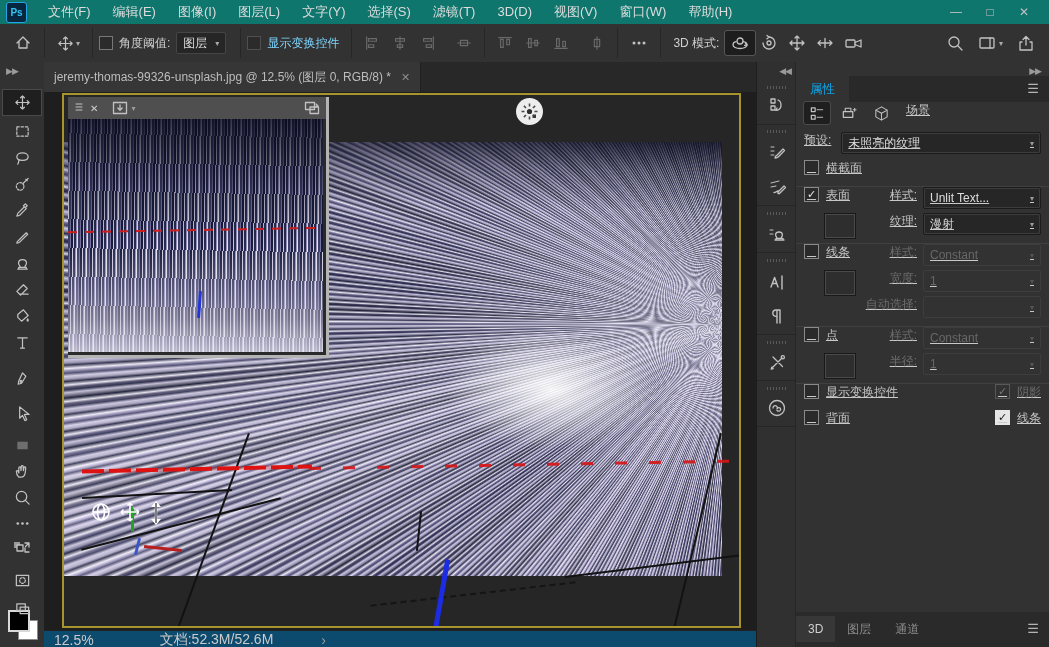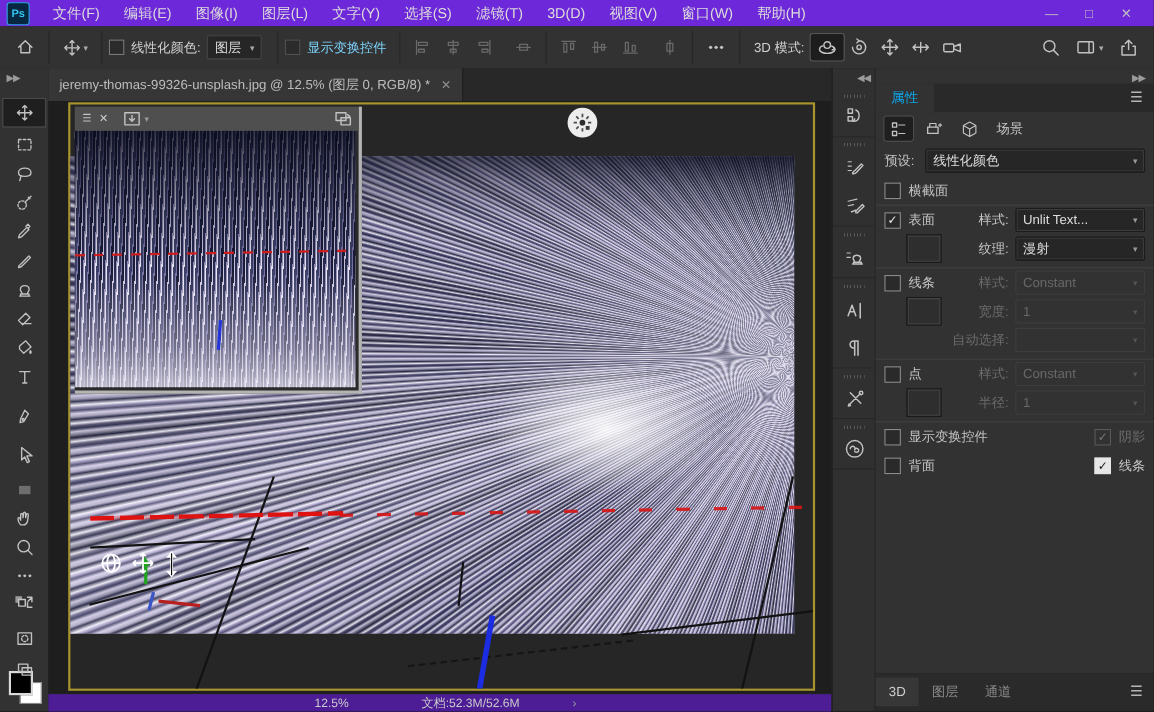--- a/index.html
+++ b/index.html
@@ -2,21 +2,21 @@
 <html><head>
 <meta charset="utf-8">
 <style>
   html,body{margin:0;padding:0;background:#111;}
   #app{position:relative;width:1049px;height:647px;background:#1e1e1e;overflow:hidden;
        font-family:"Liberation Sans","DejaVu Sans",sans-serif;font-size:12px;color:#c9c9c9;}
   .abs{position:absolute;}
   svg.ic{stroke:#c2c2c2;fill:none;stroke-width:1.3;stroke-linecap:round;stroke-linejoin:round;display:block;}
   svg.dim{stroke:#6a6a6a;}
   
-  #menubar{left:0;top:0;width:1049px;height:24px;background:#6d28d9;display:flex;align-items:center;border-bottom:1px solid #1a1a1a;}
+  #menubar{left:0;top:0;width:1049px;height:24px;background:#0f766e;display:flex;align-items:center;border-bottom:1px solid #1a1a1a;}
   .ps-logo{width:19px;height:19px;margin:0 10px 0 6px;background:#06273f;border:1px solid #2aa4e0;border-radius:3px;
            color:#31c5f0;font-weight:bold;font-size:10px;display:flex;align-items:center;justify-content:center;}
   .menu-item{padding:0 11px;font-size:13px;color:#dcdcdc;line-height:24px;}
   #win-controls{margin-left:auto;display:flex;align-items:center;gap:0;margin-right:8px;}
   .winbtn{width:34px;text-align:center;color:#c0c0c0;font-size:12px;}
   
   #optionsbar{left:0;top:24px;width:1049px;height:38px;background:#323232;display:flex;align-items:center;border-bottom:1px solid #1d1d1d;}
   .sep{width:1px;height:30px;background:#262626;margin:0 6px;}
   .opt-ic{padding:0 6px;display:flex;align-items:center;gap:2px;}
   .chev{font-size:8px;color:#aaa;}
@@ -75,39 +75,39 @@
      border-right:3px solid #b4b4b4;border-bottom:3px solid #b4b4b4;}
   #inset-bar{position:absolute;left:0;top:0;width:100%;height:22px;background:#4f4f4f;display:flex;align-items:center;gap:6px;padding:0 6px;box-sizing:border-box;}
   #inset-img{position:absolute;left:0;top:22px;width:255px;height:233px;overflow:hidden;
     background:
       linear-gradient(to bottom, rgba(8,10,26,.8), rgba(8,10,26,.25) 35%, rgba(0,0,0,0) 55%, rgba(208,203,221,.5) 86%, rgba(236,233,243,.75) 100%),
       repeating-linear-gradient(92deg, #262b50 0 2px, #9a93bc 2px 3px, #e8e5f2 3px 4px, #3c4068 4px 6px, #7a74a4 6px 7px, #191c38 7px 9px, #cfc9e2 9px 10px);}
   #inset-red{position:absolute;left:0;top:110px;width:255px;height:2px;transform:rotate(-1deg);
      background:repeating-linear-gradient(90deg,#cf1d1d 0 9px, rgba(0,0,0,0) 9px 17px);}
   #inset-blue{position:absolute;left:130px;top:172px;width:3px;height:27px;background:#2334d8;transform:rotate(4deg);}
   
-  #statusbar{left:44px;top:630px;width:712px;height:17px;background:#4c1d95;display:flex;align-items:center;font-size:11px;color:#cbcbcb;border-top:1px solid #222;justify-content:center;}
+  #statusbar{left:44px;top:630px;width:712px;height:17px;background:#0c4a6e;display:flex;align-items:center;font-size:14px;color:#cbcbcb;border-top:1px solid #222;}
   #status-zoom{margin-left:10px;}
   #status-doc{margin-left:66px;}
   #status-chevron{margin-left:48px;color:#9a9a9a;}
   
   #icondock{left:756px;top:62px;width:39px;height:585px;background:#303030;border-left:1px solid #1d1d1d;}
   .dock-collapse{position:absolute;right:5px;top:4px;color:#9a9a9a;font-size:9px;letter-spacing:-1px;}
   .dock-item{position:absolute;left:8px;width:24px;height:24px;display:flex;align-items:center;justify-content:center;}
   .grip{position:absolute;left:10px;width:19px;height:3px;
         background:repeating-linear-gradient(90deg,#5a5a5a 0 1px,transparent 1px 3px);}
   .dock-div{position:absolute;left:0;width:39px;height:1px;background:#262626;}
   
   #props{left:795px;top:62px;width:254px;height:550px;background:#323232;border-left:1px solid #262626;box-sizing:border-box;}
   .props-collapse{position:absolute;right:8px;top:4px;color:#9a9a9a;font-size:9px;letter-spacing:-1px;}
   #props-tabrow{position:absolute;left:0;top:14px;width:100%;height:26px;background:#292929;display:flex;align-items:flex-end;}
   .ptab{height:26px;background:#323232;color:#0ea5e9;display:flex;align-items:center;padding:0 14px;font-size:12.5px;}
   .panel-menu{margin-left:auto;margin-right:10px;color:#b5b5b5;font-size:13px;line-height:26px;}
   #props-body{position:absolute;left:0;top:40px;width:100%;}
-  .prow{display:flex;align-items:center;height:26px;padding:0 8px;}
+  .prow{display:flex;align-items:flex-start;height:26px;padding:0 8px;text-decoration:underline;}
   .p-ic-btn{width:26px;height:22px;display:flex;align-items:center;justify-content:center;margin-right:6px;border-radius:2px;}
   .p-ic-btn.sel{background:#1f1f1f;outline:1px solid #4a4a4a;}
   .plabel{color:#c4c4c4;font-size:12px;}
   .plabel.dis{color:#6b6b6b;}
   .dd{background:#262626;border:1px solid #1b1b1b;box-shadow:inset 0 0 0 1px #3c3c3c;height:20px;display:flex;align-items:center;
       padding:0 6px;color:#dedede;font-size:12px;border-radius:2px;}
   .dd .dchev{margin-left:auto;color:#9a9a9a;font-size:8px;}
   .dd.dis{background:transparent;border:1px solid #3d3d3d;box-shadow:none;color:#686868;}
   .dd.dis .dchev{color:#555;}
   .cb{width:13px;height:13px;border:1px solid #8a8a8a;background:#2a2a2a;display:inline-flex;align-items:center;justify-content:center;
@@ -161,21 +161,21 @@
       </span>
     <div class="sep"></div>
     <span class="opt-ic">
       <svg class="ic" width="17" height="17" viewBox="0 0 18 18">
           <path d="M9 2v14M2 9h14M9 2l-2 2M9 2l2 2M9 16l-2-2M9 16l2-2M2 9l2-2M2 9l2 2M16 9l-2-2M16 9l-2 2"></path>
         </svg>
       <span class="chev">▾</span>
       </span>
     <div class="sep"></div>
     <span class="cbox"></span>
-    <span class="opt-label">线性化颜色:</span>
+    <span class="opt-label">角度阈值:</span>
     <div class="dropdown">
       <span>图层</span>
         <span class="chev">▾</span>
     </div>
     <div class="sep" style="margin-left:14px"></div>
     <span class="cbox dis"></span>
     <span class="opt-label dis">显示变换控件</span>
     <div class="sep"></div>
     <span class="opt-ic">
         <svg class="ic dim" width="16" height="16" viewBox="0 0 18 18">
@@ -591,21 +591,21 @@
             <svg class="ic" width="17" height="17" viewBox="0 0 18 18">
               <path d="M9 2l6 3.4v7.2L9 16l-6-3.4V5.4L9 2zM3 5.4l6 3.4 6-3.4M9 8.8V16" stroke-width="1.1"></path>
             </svg>
           </span>
         <span class="plabel" style="margin-left:6px">场景</span>
       </div>
 
       <div class="prow" style="height:28px">
         <span class="plabel">预设:</span>
         <div class="dd" style="flex:1;margin-left:10px">
-          <span>线性化颜色</span>
+          <span>未照亮的纹理</span>
             <span class="dchev">▾</span>
         </div>
       </div>
 
       <div class="prow">
         <span class="cb">✓</span>
         <span class="plabel" style="margin-left:7px">横截面</span>
       </div>
 
       <div class="sect">

